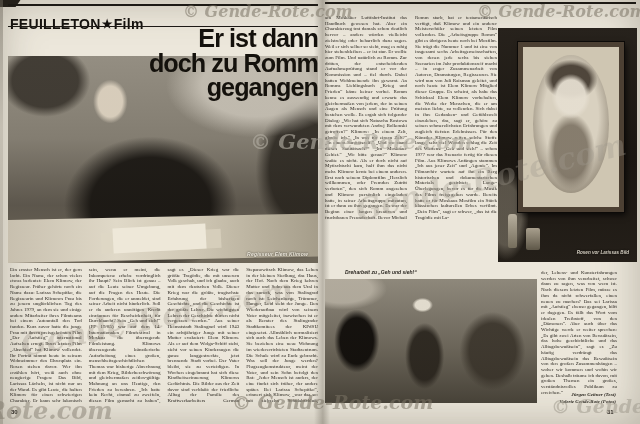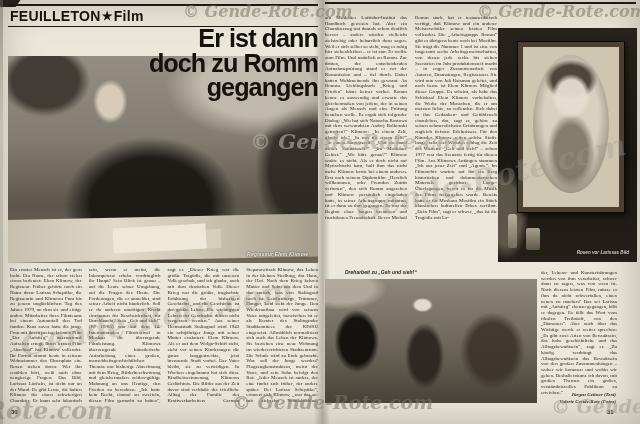--- a/index.html
+++ b/index.html
@@ -11,21 +11,21 @@
   }
   
   .corner-mark{position:absolute;left:0;top:0;width:26px;height:7px;background:#24201a;transform:skewX(-35deg) translateX(-8px);}
   .edge-left{position:absolute;left:0;top:0;width:3px;height:424px;background:linear-gradient(180deg,#6d675c,#b5afa2 30%,#8d877a);opacity:.5;}
   .gutter{position:absolute;left:314px;top:0;width:16px;height:424px;
     background:linear-gradient(90deg,rgba(70,64,52,0) 0%,rgba(70,64,52,.22) 40%,rgba(70,64,52,.30) 55%,rgba(70,64,52,0) 100%);}
   
   .rule-top{position:absolute;left:8px;top:4px;width:310px;height:2px;background:#1d1a15;}
   .rule-bottom{position:absolute;left:8px;top:26px;width:310px;height:1px;background:#1d1a15;}
   .rule-right-page{position:absolute;left:325px;top:2px;width:311px;height:2px;background:#1d1a15;}
-  .kicker{position:absolute;left:10px;top:8px;font-size:14px;font-weight:700;color:#15120e;letter-spacing:.3px;}
+  .kicker{position:absolute;left:10px;top:16px;font-size:14px;font-weight:700;color:#15120e;letter-spacing:.3px;}
   .kicker .star{font-size:12px;position:relative;top:-1px;padding:0 1px;}
   
   .headline{
     position:absolute;right:322px;top:26px;width:190px;text-align:right;
     font-weight:700;color:#14110c;font-size:26px;line-height:24.5px;letter-spacing:-1px;
     transform:scaleX(.97);transform-origin:right top;z-index:5;
   }
   
   .photo-main{
     position:absolute;left:8px;top:56px;width:310px;height:207px;z-index:1;

